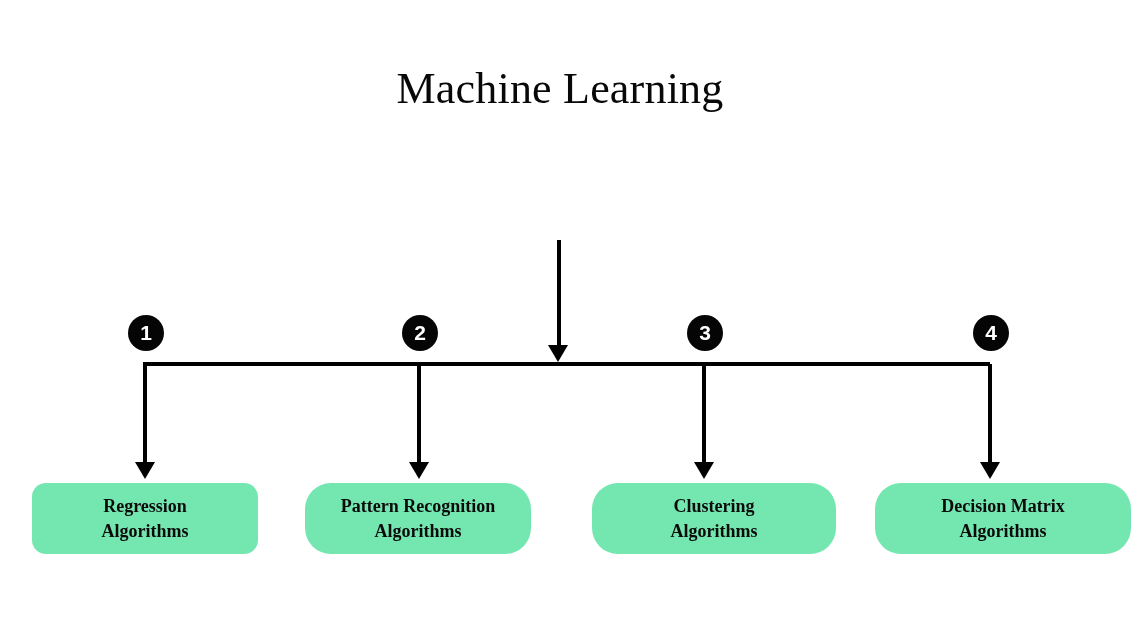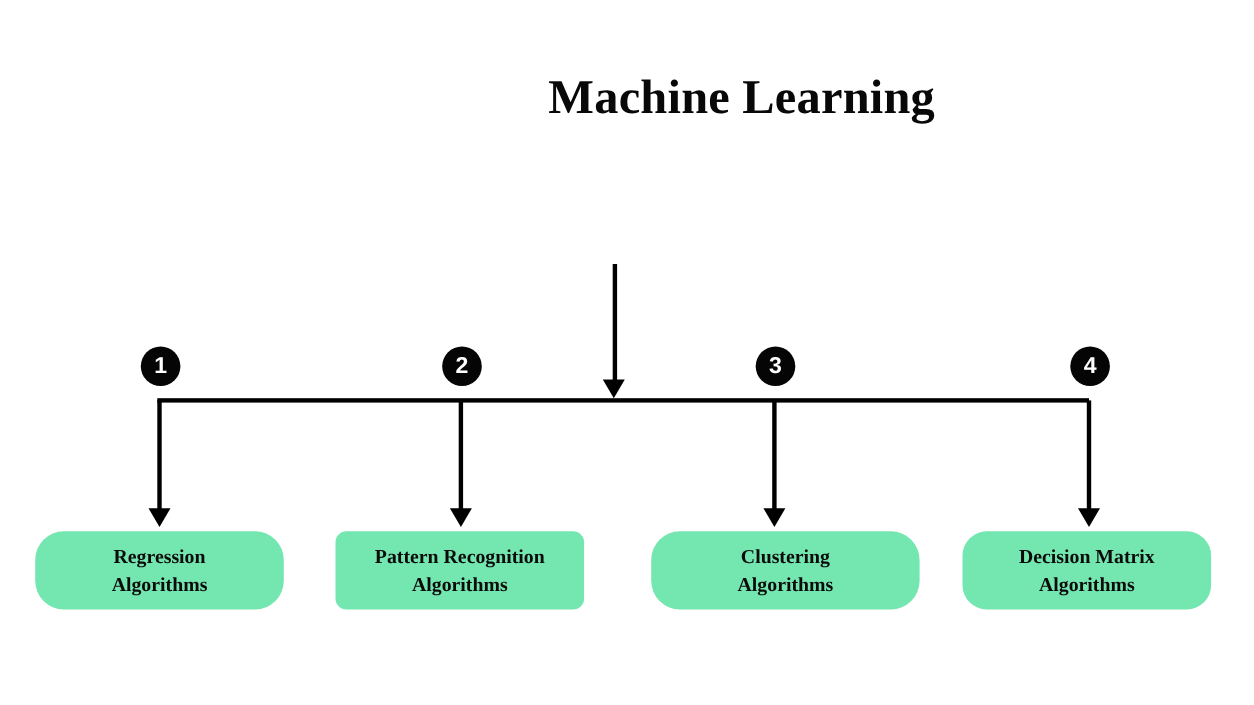--- a/index.html
+++ b/index.html
@@ -17,23 +17,23 @@
     background: #ffffff;
     overflow: hidden;
   }
 
   
   .title {
     position: absolute;
     left: 270px;
     top: 60px;
     width: 580px;
-    text-align: right;
+    text-align: center;
     font-family: "Liberation Serif", serif;
-    font-weight: bold;
+    font-weight: normal;
     font-size: 44px;
     line-height: 58px;
     color: #080808;
     letter-spacing: 0.2px;
   }
   .title .tline { display: block; }
 
   
   .hline {
     position: absolute;
@@ -115,33 +115,33 @@
   <div class="vstem stem-center"></div>
   <div class="arrowhead head-center"></div>
 
   <div class="hline"></div>
 
   <div class="marker" style="left:128px; top:315px;">
     <span>1</span>
   </div>
   <div class="vstem stem-drop" style="left:143px;"></div>
   <div class="arrowhead head-drop" style="left:135px;"></div>
-  <div class="leafbox" style="left:32px; width:226px;">
+  <div class="leafbox" style="left:32px; width:226px;border-radius:14px;">
     <div class="lbl">
       <span>Regression</span><br>
       <span>Algorithms</span>
     </div>
   </div>
 
   <div class="marker" style="left:402px; top:315px;">
     <span>2</span>
   </div>
   <div class="vstem stem-drop" style="left:417px;"></div>
   <div class="arrowhead head-drop" style="left:409px;"></div>
-  <div class="leafbox" style="left:305px; width:226px;border-radius:10px;">
+  <div class="leafbox" style="left:305px; width:226px;">
     <div class="lbl">
       <span>Pattern Recognition</span><br>
       <span>Algorithms</span>
     </div>
   </div>
 
   <div class="marker" style="left:687px; top:315px;">
     <span>3</span>
   </div>
   <div class="vstem stem-drop" style="left:702px;"></div>
@@ -151,20 +151,20 @@
       <span>Clustering</span><br>
       <span>Algorithms</span>
     </div>
   </div>
 
   <div class="marker" style="left:973px; top:315px;">
     <span>4</span>
   </div>
   <div class="vstem stem-drop" style="left:988px;"></div>
   <div class="arrowhead head-drop" style="left:980px;"></div>
-  <div class="leafbox" style="left:875px; width:226px;border-radius:22px;">
+  <div class="leafbox" style="left:875px; width:256px;">
     <div class="lbl">
       <span>Decision Matrix</span><br>
       <span>Algorithms</span>
     </div>
   </div>
 
 </div>
 
 </body></html>

